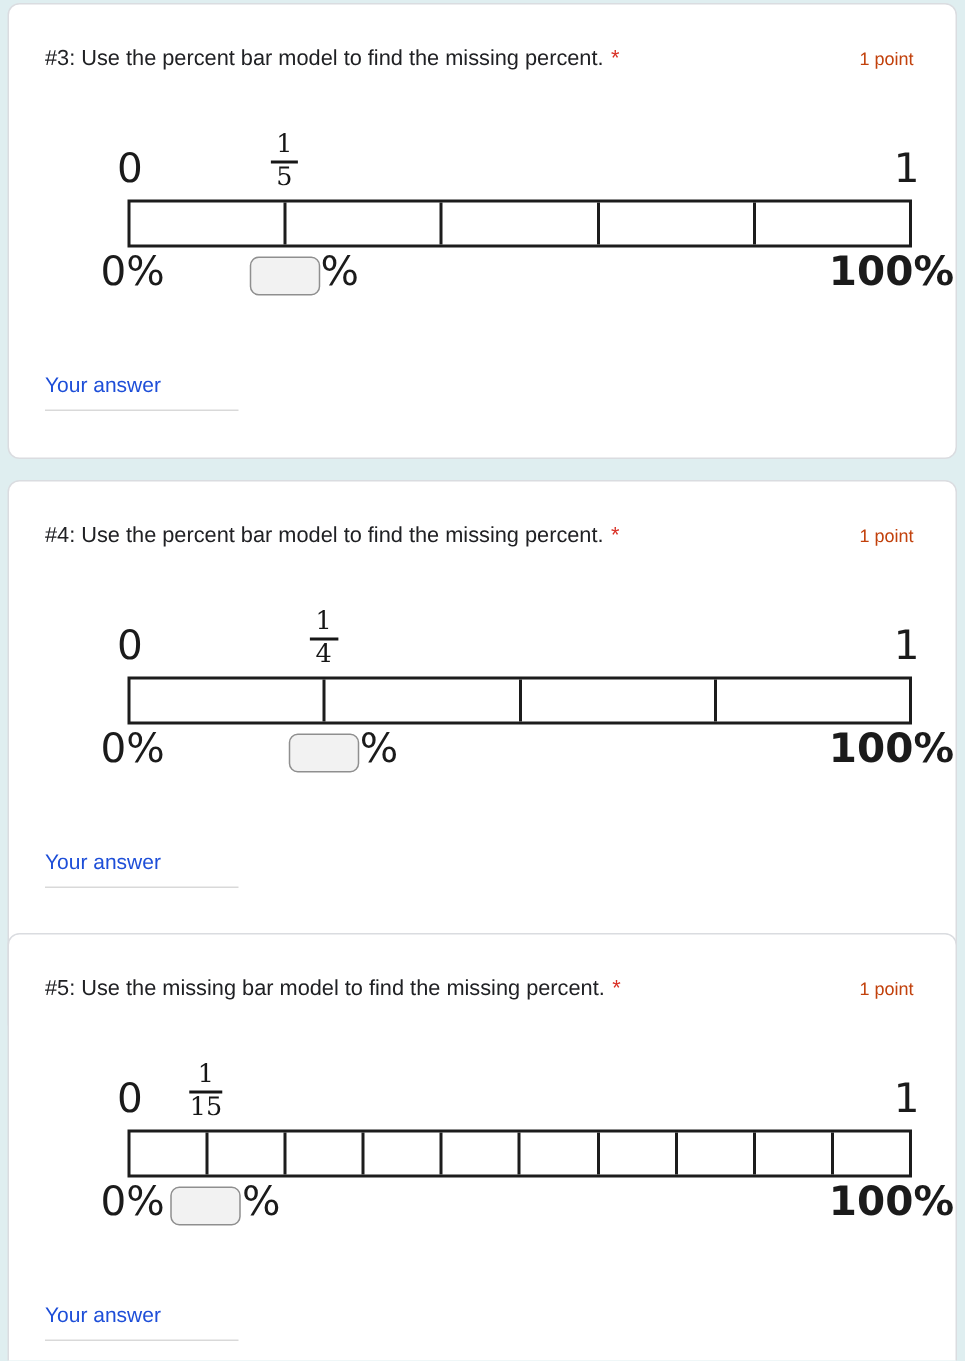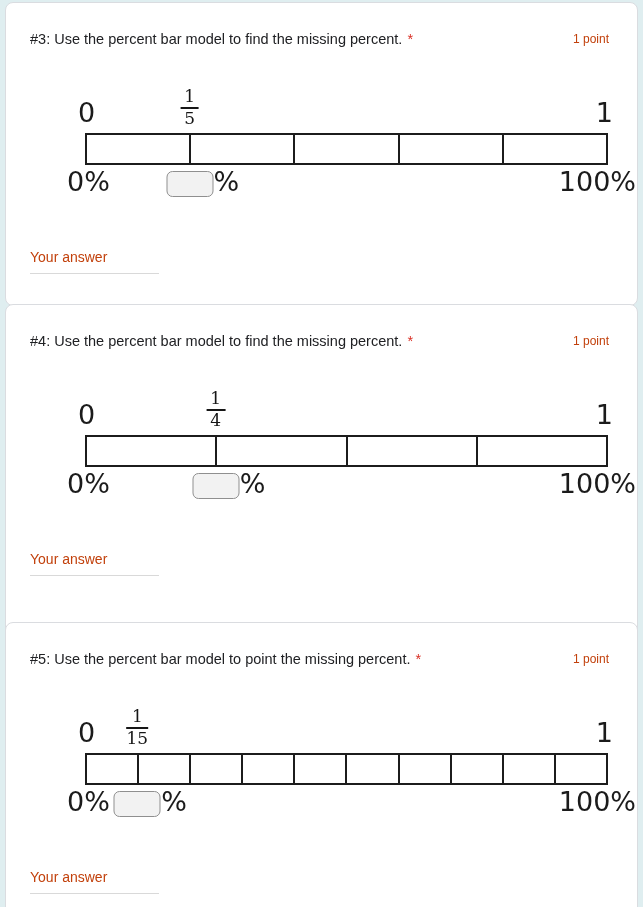--- a/index.html
+++ b/index.html
@@ -12,21 +12,21 @@
   .card {
     position:absolute;
     left:5px;
     width:633px;
     background:#ffffff;
     border:1px solid #dadce0;
     border-radius:8px;
     padding:26px 24px 0 24px;
   }
   .card1 { top:2px;  height:304px; }
-  .card2 { top:304px; height:370px; }
+  .card2 { top:320px; height:370px; }
   .card3 { top:622px; height:300px; border-bottom-left-radius:0; border-bottom-right-radius:0; }
 
   .q-header {
     display:flex;
     justify-content:space-between;
     align-items:flex-start;
   }
   .q-title {
     font-size:14.5px;
     color:#202124;
@@ -85,21 +85,21 @@
   .bar {
     height:32px;
     border:2px solid #1c1c1c;
     background:#ffffff;
     display:flex;
   }
   .seg { flex:1; border-right:2px solid #1c1c1c; }
   .seg:last-child { border-right:none; }
   .botrow { position:relative; height:40px; margin-top:3px; }
   .lbl-p0   { position:absolute; left:-18px; top:0; }
-  .lbl-p100 { position:absolute; right:-28px; top:0; }
+  .lbl-p100 { position:absolute; right:-28px; top:0;font-weight:bold; }
   .answer-box {
     position:absolute;
     top:3px;
     transform:translateX(-50%);
     width:47px;
     height:26px;
     background:#f2f2f2;
     border:1.5px solid #8f8f8f;
     border-radius:6px;
   }
@@ -112,21 +112,21 @@
   
   .answer {
     margin-top:40px;
     width:129px;
     border-bottom:1px solid #d9d9d9;
     padding-bottom:7px;
     cursor:text;
   }
   .placeholder {
     font-size:14px;
-    color:#c2410c;
+    color:#1d4ed8;
   }
 </style>
 </head>
 <body>
 
 <section class="card card1">
   <div class="q-header">
     <div class="q-title">
       <span>#3: Use the percent bar model to find the missing percent.</span><span class="req">*</span>
     </div>
@@ -198,21 +198,21 @@
   </div>
 
   <div class="answer">
     <span class="placeholder">Your answer</span>
   </div>
 </section>
 
 <section class="card card3">
   <div class="q-header">
     <div class="q-title">
-      <span>#5: Use the percent bar model to point the missing percent.</span><span class="req">*</span>
+      <span>#5: Use the missing bar model to find the missing percent.</span><span class="req">*</span>
     </div>
     <div class="q-points">1 point</div>
   </div>
 
   <div class="figure">
     <div class="fig-inner">
       <div class="toprow">
         <span class="big-num lbl-zero">0</span>
         <div class="fraction" style="left:10%">
           <span class="num">1</span>

